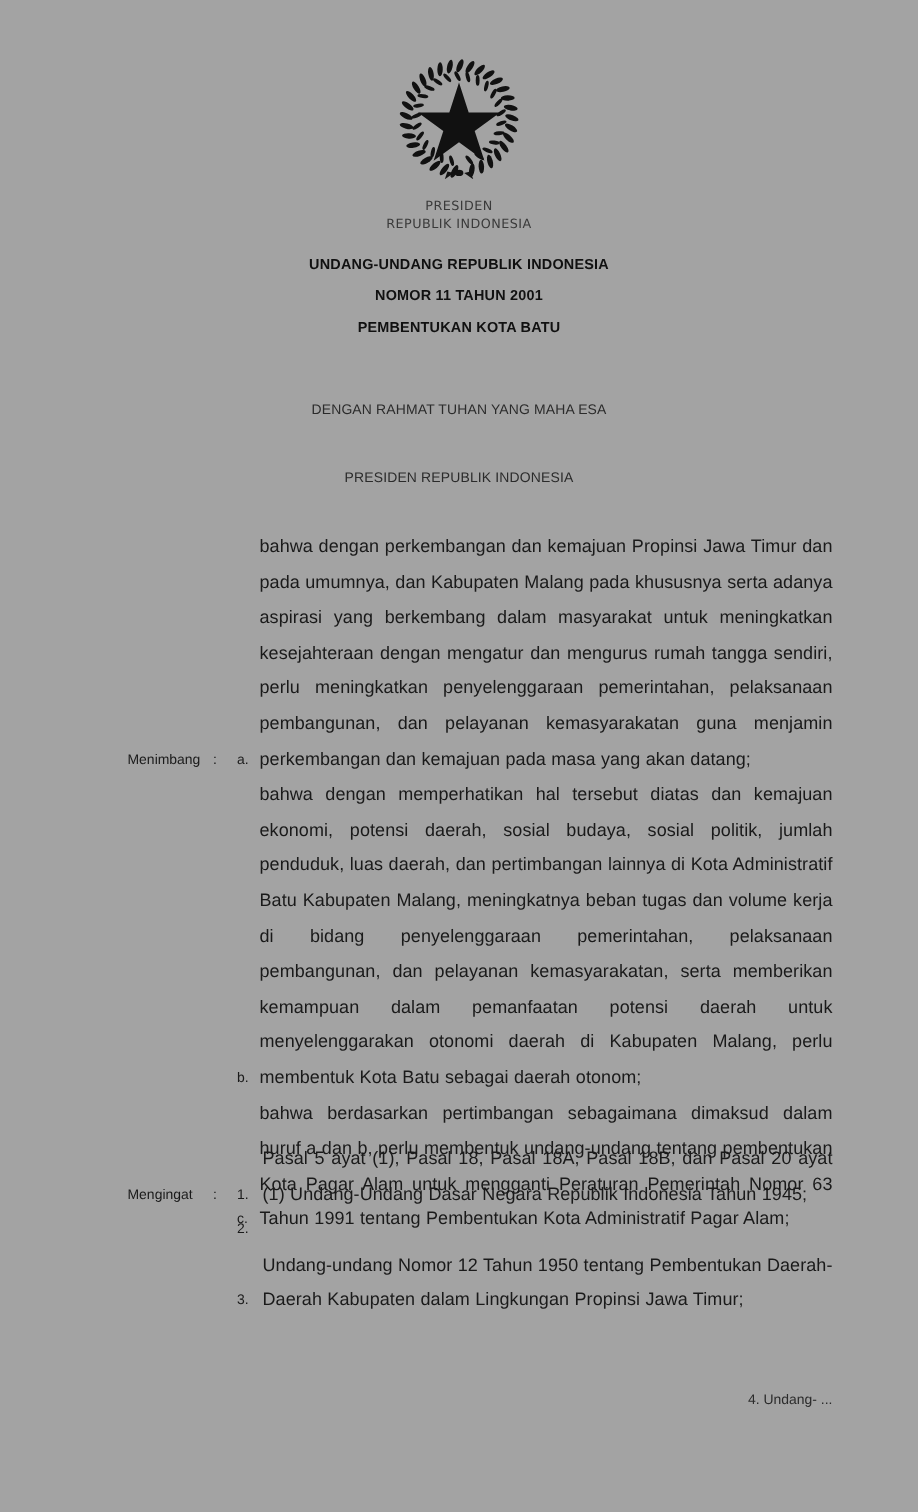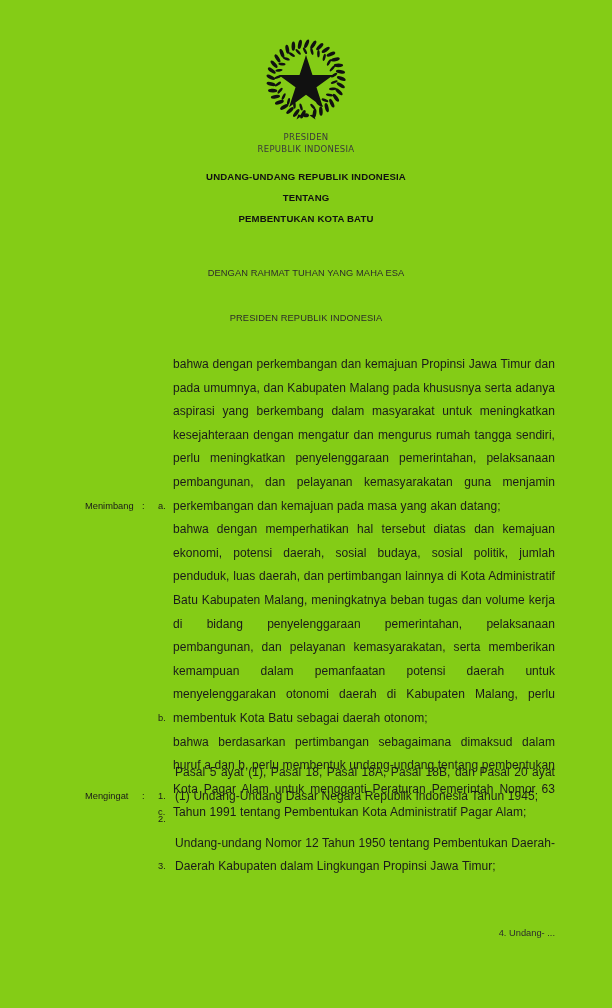--- a/index.html
+++ b/index.html
@@ -4,21 +4,21 @@
 <style>
   html, body {
     margin: 0;
     padding: 0;
     background: #ffffff;
   }
   .page {
     position: relative;
     width: 612px;
     height: 1008px;
-    background: #84cc16;
+    background: #a3a3a3;
     font-family: "Liberation Sans", sans-serif;
     color: #1a1a1a;
     overflow: hidden;
   }
 
   
   .emblem-block {
     position: absolute;
     top: 36px;
     left: 0;
@@ -320,21 +320,21 @@
       </g>
     </svg>
     <div class="emblem-caption">
       <div>PRESIDEN</div>
       <div>REPUBLIK INDONESIA</div>
     </div>
   </div>
 
   <div class="title-block">
     <div class="tline">UNDANG-UNDANG REPUBLIK INDONESIA</div>
-    <div class="tline">TENTANG</div>
+    <div class="tline">NOMOR 11 TAHUN 2001</div>
     <div class="tline">PEMBENTUKAN KOTA BATU</div>
   </div>
 
   <div class="subhead rahmat">DENGAN RAHMAT TUHAN YANG MAHA ESA</div>
   <div class="subhead presiden">PRESIDEN REPUBLIK INDONESIA</div>
 
   <div class="section menimbang">
     <div class="clause">
       <div class="lbl-col">Menimbang</div>
       <div class="colon-col">:</div>

